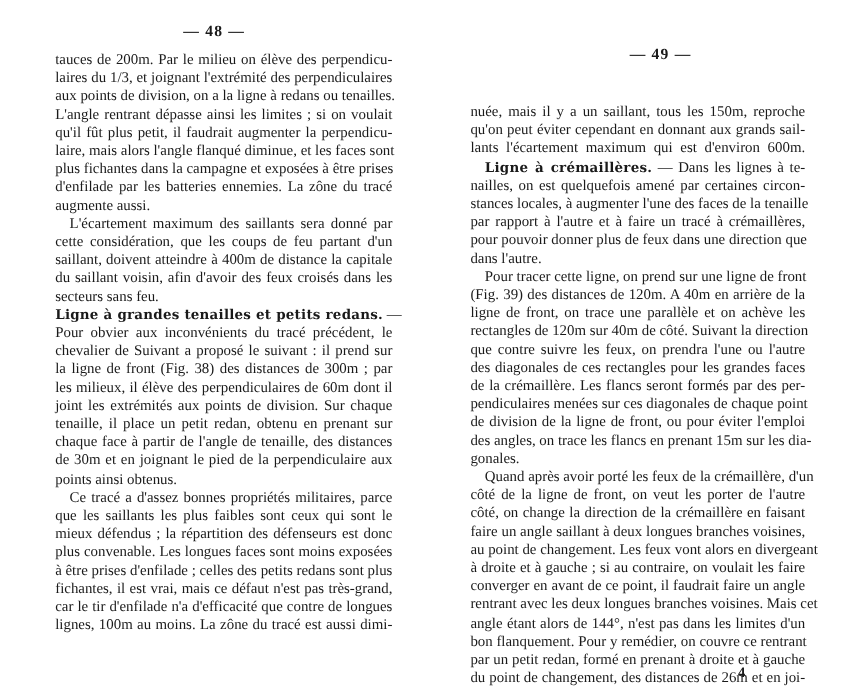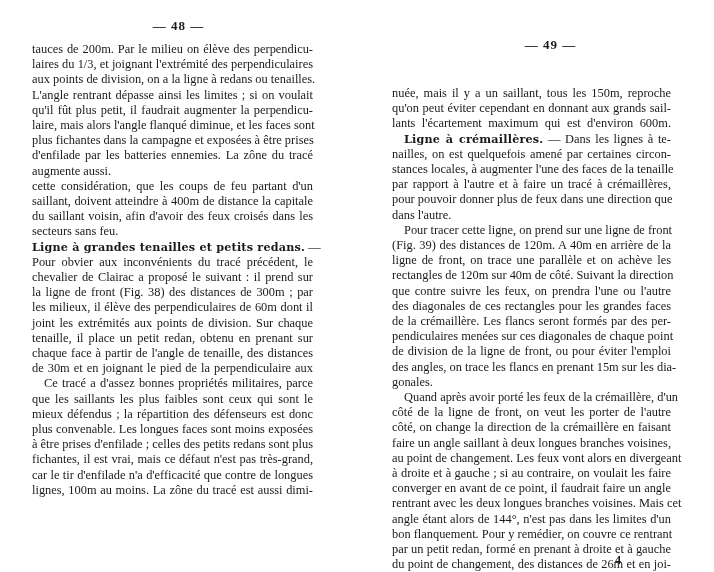--- a/index.html
+++ b/index.html
@@ -5,21 +5,21 @@
   html, body { margin: 0; padding: 0; background: #ffffff; }
   body { width: 714px; height: 572px; position: relative; overflow: hidden;
          font-family: "Liberation Serif", "DejaVu Serif", serif; color: #1a1a1a; }
   .page { position: absolute; top: 0; height: 572px; }
   #left-page { left: 0; width: 357px; }
   #right-page { left: 357px; width: 357px; }
   .page-num { position: absolute; font-size: 13px; font-weight: bold; text-align: center; letter-spacing: 1px; }
   #left-page .page-num { left: 0; width: 357px; top: 18px; box-sizing: border-box; }
   #right-page .page-num { left: 0; width: 357px; top: 37px; padding-left: 30px; box-sizing: border-box; }
   .text { position: absolute; font-size: 12.4px; line-height: 15.2px; text-align: justify; }
-  #left-page .text { left: 32px; width: 281px; top: 42px; }
+  #left-page .text { left: 46px; width: 281px; top: 42px; }
   #right-page .text { left: 35px; width: 279px; top: 62px; margin-top: 24px; }
   .line { display: block; white-space: nowrap; text-align-last: justify; text-align: justify; }
   .line.last { text-align-last: left; }
   .indent { padding-left: 12px; }
   .hd { font-weight: bold; font-family: "DejaVu Serif", serif; font-size: 11.2px; letter-spacing: 0.2px; }
   .sig { position: absolute; left: 258px; top: 553px; font-size: 12px; font-weight: bold; }
 </style>
 </head>
 <body>
 
@@ -28,33 +28,35 @@
   <div class="text" id="left-text">
       <span class="line">tauces de 200m. Par le milieu on élève des perpendicu-</span>
       <span class="line">laires du 1/3, et joignant l'extrémité des perpendiculaires</span>
       <span class="line">aux points de division, on a la ligne à redans ou tenailles.</span>
       <span class="line">L'angle rentrant dépasse ainsi les limites ; si on voulait</span>
       <span class="line">qu'il fût plus petit, il faudrait augmenter la perpendicu-</span>
       <span class="line">laire, mais alors l'angle flanqué diminue, et les faces sont</span>
       <span class="line">plus fichantes dans la campagne et exposées à être prises</span>
       <span class="line">d'enfilade par les batteries ennemies. La zône du tracé</span>
       <span class="line last">augmente aussi.</span>
+      <span class="line indent">L'écartement maximum des saillants sera donné par</span>
       <span class="line">cette considération, que les coups de feu partant d'un</span>
       <span class="line">saillant, doivent atteindre à 400m de distance la capitale</span>
       <span class="line">du saillant voisin, afin d'avoir des feux croisés dans les</span>
       <span class="line last">secteurs sans feu.</span>
       <span class="line"><span class="hd">Ligne à grandes tenailles et petits redans.</span> —</span>
       <span class="line">Pour obvier aux inconvénients du tracé précédent, le</span>
-      <span class="line">chevalier de Clairac a proposé le suivant : il prend sur</span>
+      <span class="line">chevalier de Suivant a proposé le suivant : il prend sur</span>
       <span class="line">la ligne de front (Fig. 38) des distances de 300m ; par</span>
       <span class="line">les milieux, il élève des perpendiculaires de 60m dont il</span>
       <span class="line">joint les extrémités aux points de division. Sur chaque</span>
       <span class="line">tenaille, il place un petit redan, obtenu en prenant sur</span>
       <span class="line">chaque face à partir de l'angle de tenaille, des distances</span>
       <span class="line">de 30m et en joignant le pied de la perpendiculaire aux</span>
+      <span class="line last">points ainsi obtenus.</span>
       <span class="line indent">Ce tracé a d'assez bonnes propriétés militaires, parce</span>
       <span class="line">que les saillants les plus faibles sont ceux qui sont le</span>
       <span class="line">mieux défendus ; la répartition des défenseurs est donc</span>
       <span class="line">plus convenable. Les longues faces sont moins exposées</span>
       <span class="line">à être prises d'enfilade ; celles des petits redans sont plus</span>
       <span class="line">fichantes, il est vrai, mais ce défaut n'est pas très-grand,</span>
       <span class="line">car le tir d'enfilade n'a d'efficacité que contre de longues</span>
       <span class="line">lignes, 100m au moins. La zône du tracé est aussi dimi-</span>
     </div>
 </div>

